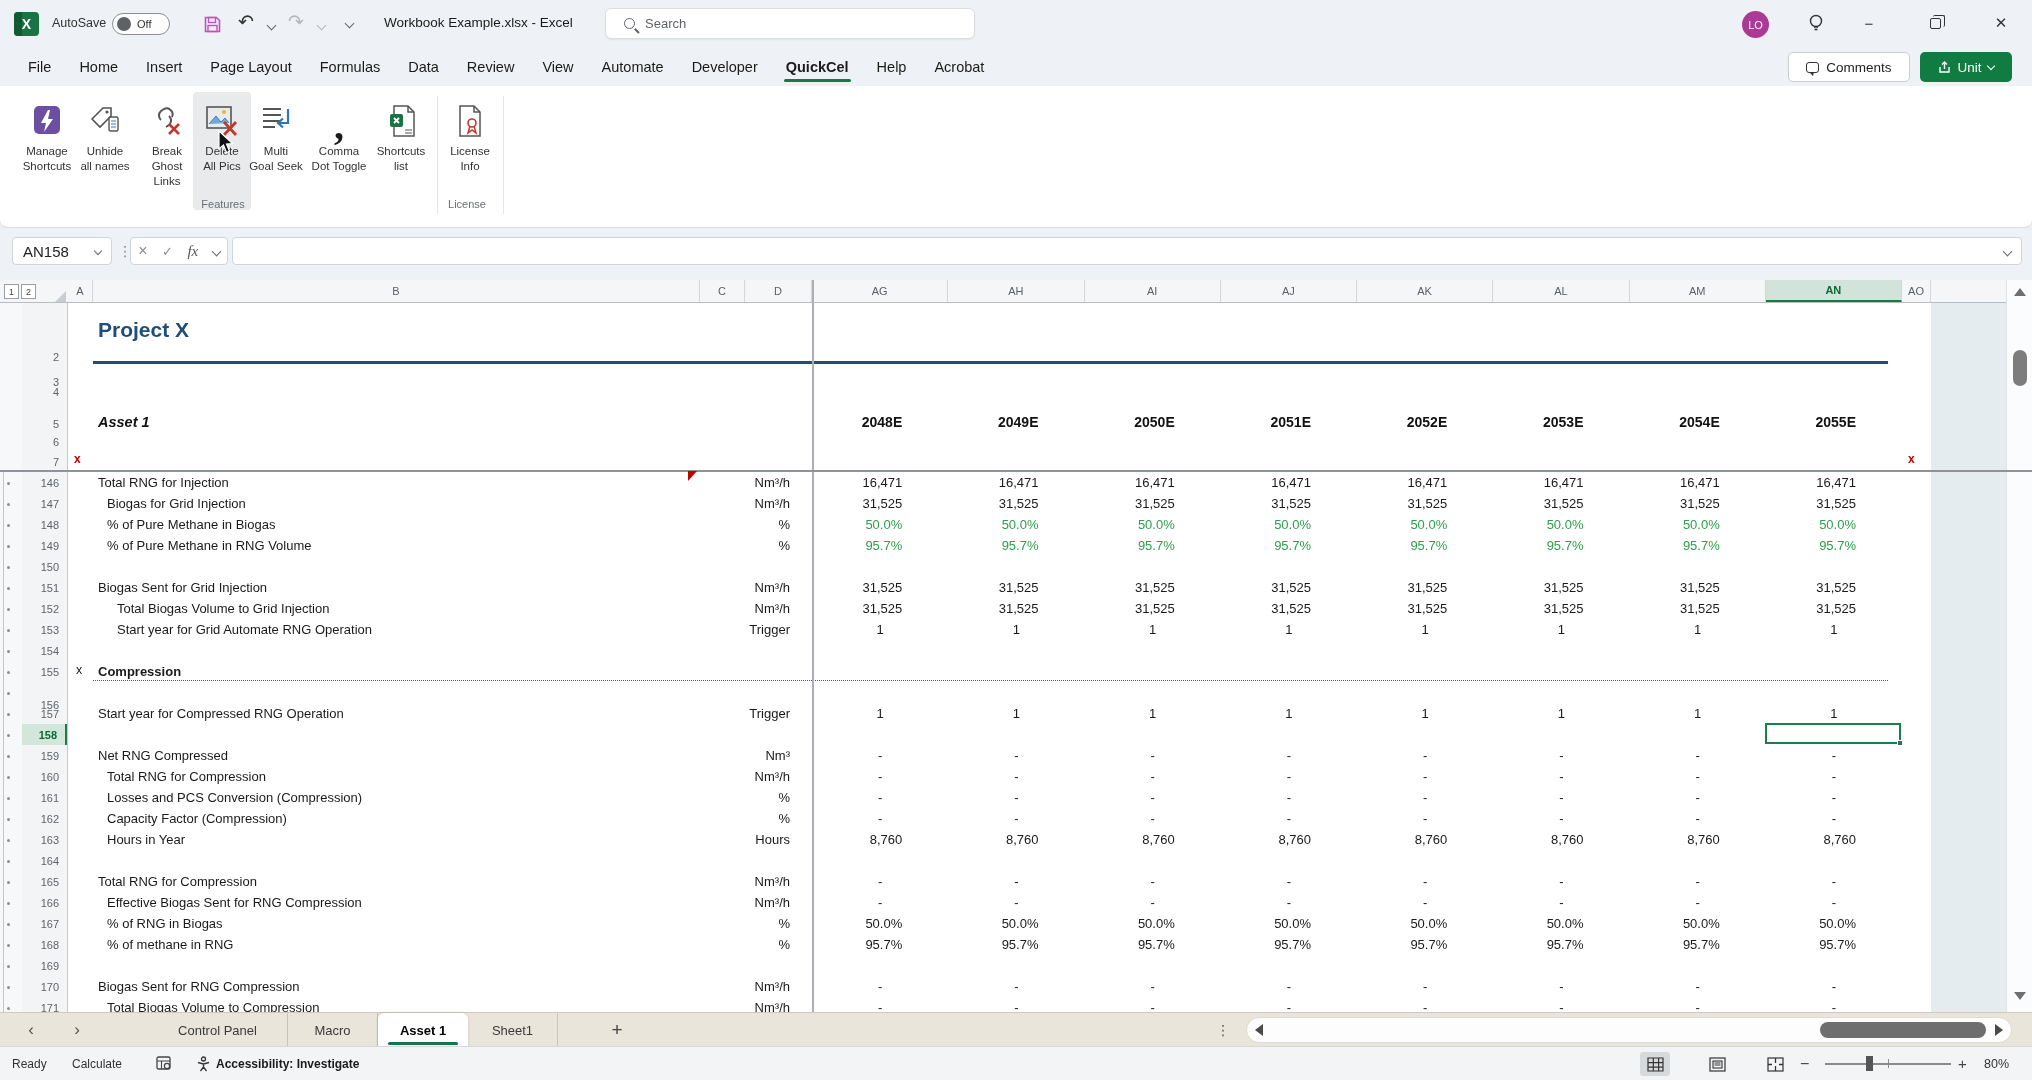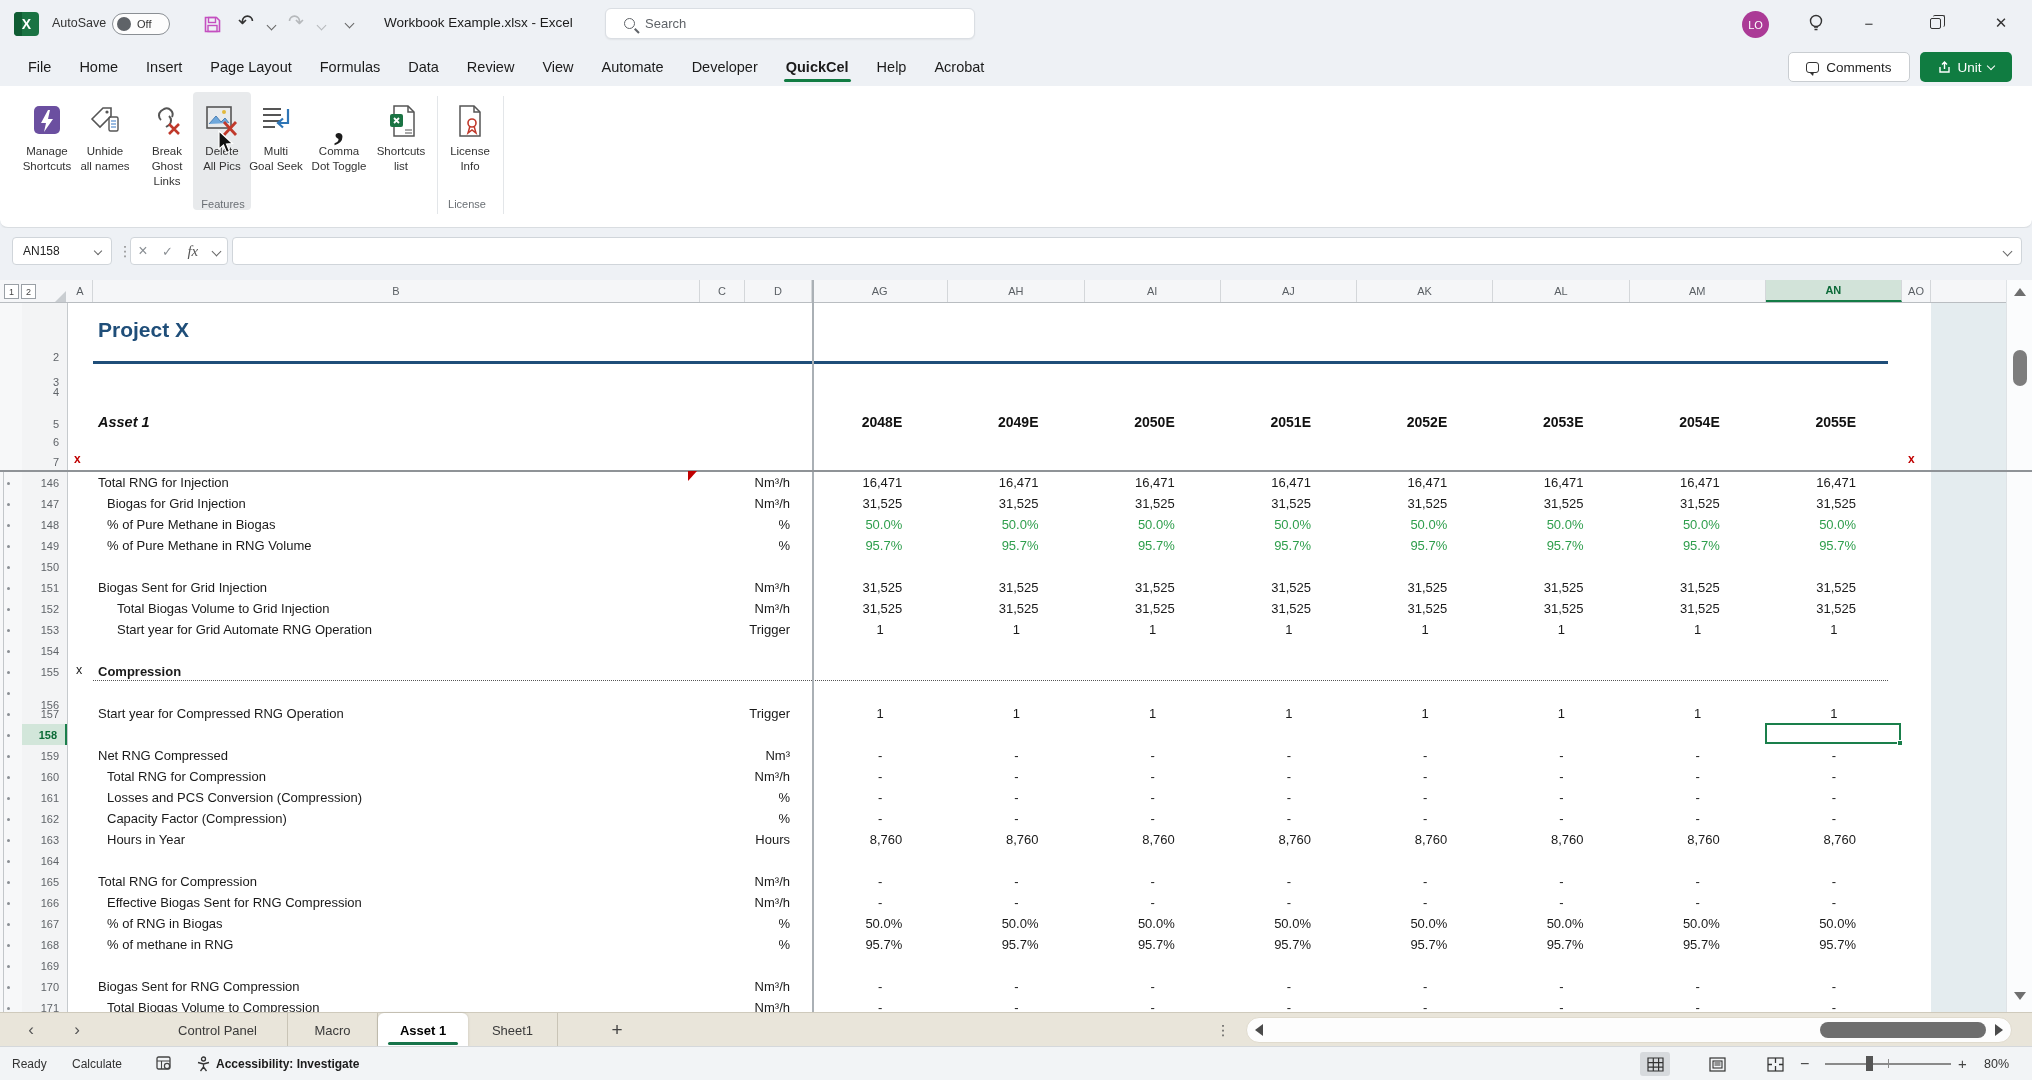--- a/index.html
+++ b/index.html
@@ -51,21 +51,21 @@
   .rbtn .ric { height:40px; margin-top:6px; display:flex; align-items:flex-end; justify-content:center; position:relative; }
   .rbtn .rlabel { font-size:11.5px; color:#333; line-height:1.3; margin-top:6px; white-space:pre-line; }
   .rbtn.hovered { background:#e8eaec; }
   .rsep { position:absolute; top:10px; width:1px; height:118px; background:#e3e6e9; }
   .rgroup-label { position:absolute; top:112px; font-size:11px; color:#6a6f74; transform:translateX(-50%); }
   .comma-glyph { font-size:40px; font-weight:bold; color:#1b1b1b; font-family:"Liberation Serif", serif; line-height:.6; }
   #ribbon-collapse { left:1530px; top:160px; }
 
   
   #formulabar { left:0; top:228px; width:2032px; height:50px; background:#eef1f5; }
-  #name-box { left:12px; top:9px; width:100px; height:28px; background:#fff; border:1px solid #d0d5da; border-radius:4px; display:flex; align-items:center; font-size:12px; padding-left:10px; color:#222; }
+  #name-box { left:12px; top:9px; width:100px; height:28px; background:#fff; border:1px solid #d0d5da; border-radius:4px; display:flex; align-items:center; font-size:15px; padding-left:10px; color:#222; }
   #name-box .chev { margin-left:auto; margin-right:10px; width:6px; height:6px; }
   #fb-kebab { left:118px; top:15px; color:#888; font-size:14px; letter-spacing:0; }
   #fx-group { left:130px; top:9px; width:98px; height:28px; background:#fff; border:1px solid #d0d5da; border-radius:4px; display:flex; align-items:center; justify-content:space-around; color:#8a8f94; }
   #formula-input { left:232px; top:9px; width:1790px; height:28px; background:#fff; border:1px solid #d0d5da; border-radius:4px; display:flex; align-items:center; font-size:12.5px; padding:0 10px; }
   #formula-input .chev { margin-left:auto; }
 
   
   #grid { left:0; top:280px; width:2032px; height:732px; background:#fff; overflow:hidden; }
   .hdr-strip { position:absolute; left:0; top:0; width:2006px; height:23px; background:#f5f6f8; border-bottom:1px solid #b9bdc1; }
   .col-hdr { position:absolute; top:0; height:22px; font-size:11px; color:#5a5f64; display:flex; align-items:center; justify-content:center; border-right:1px solid #d4d7da; }

